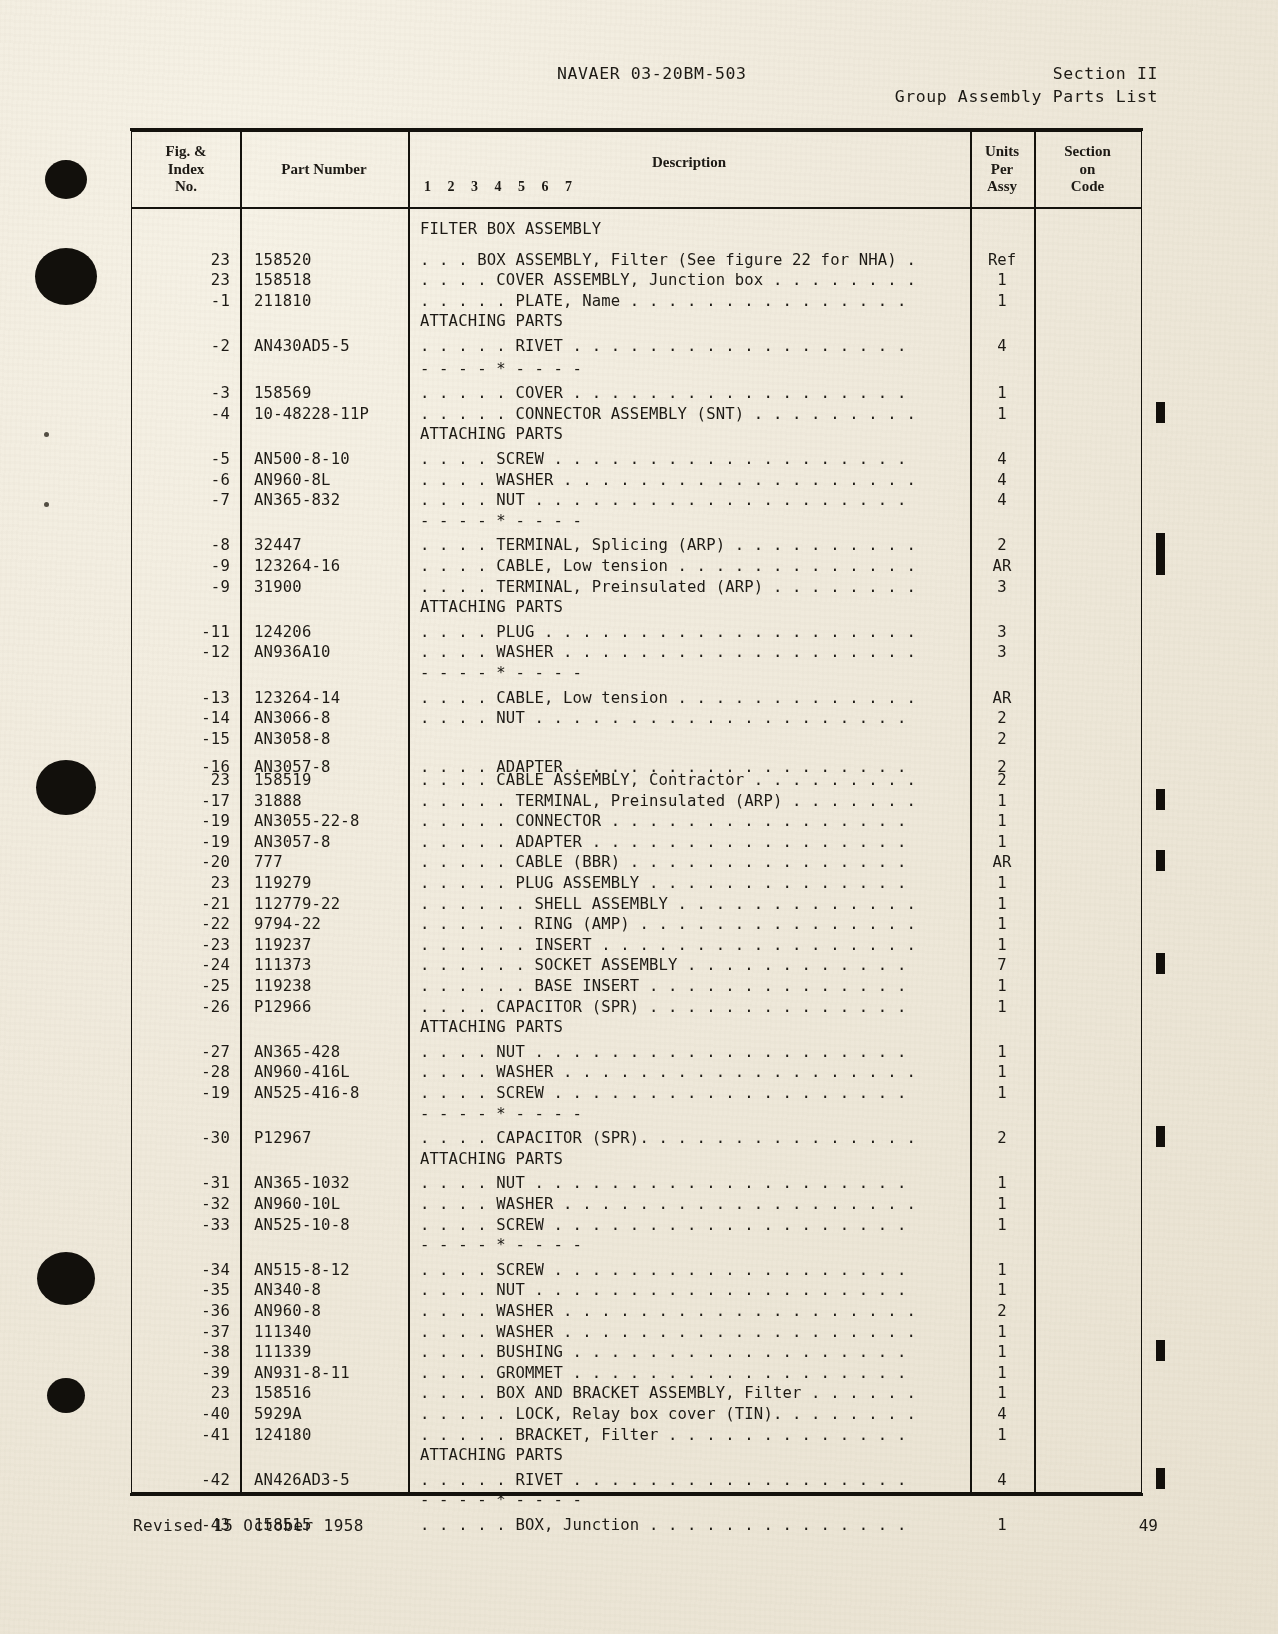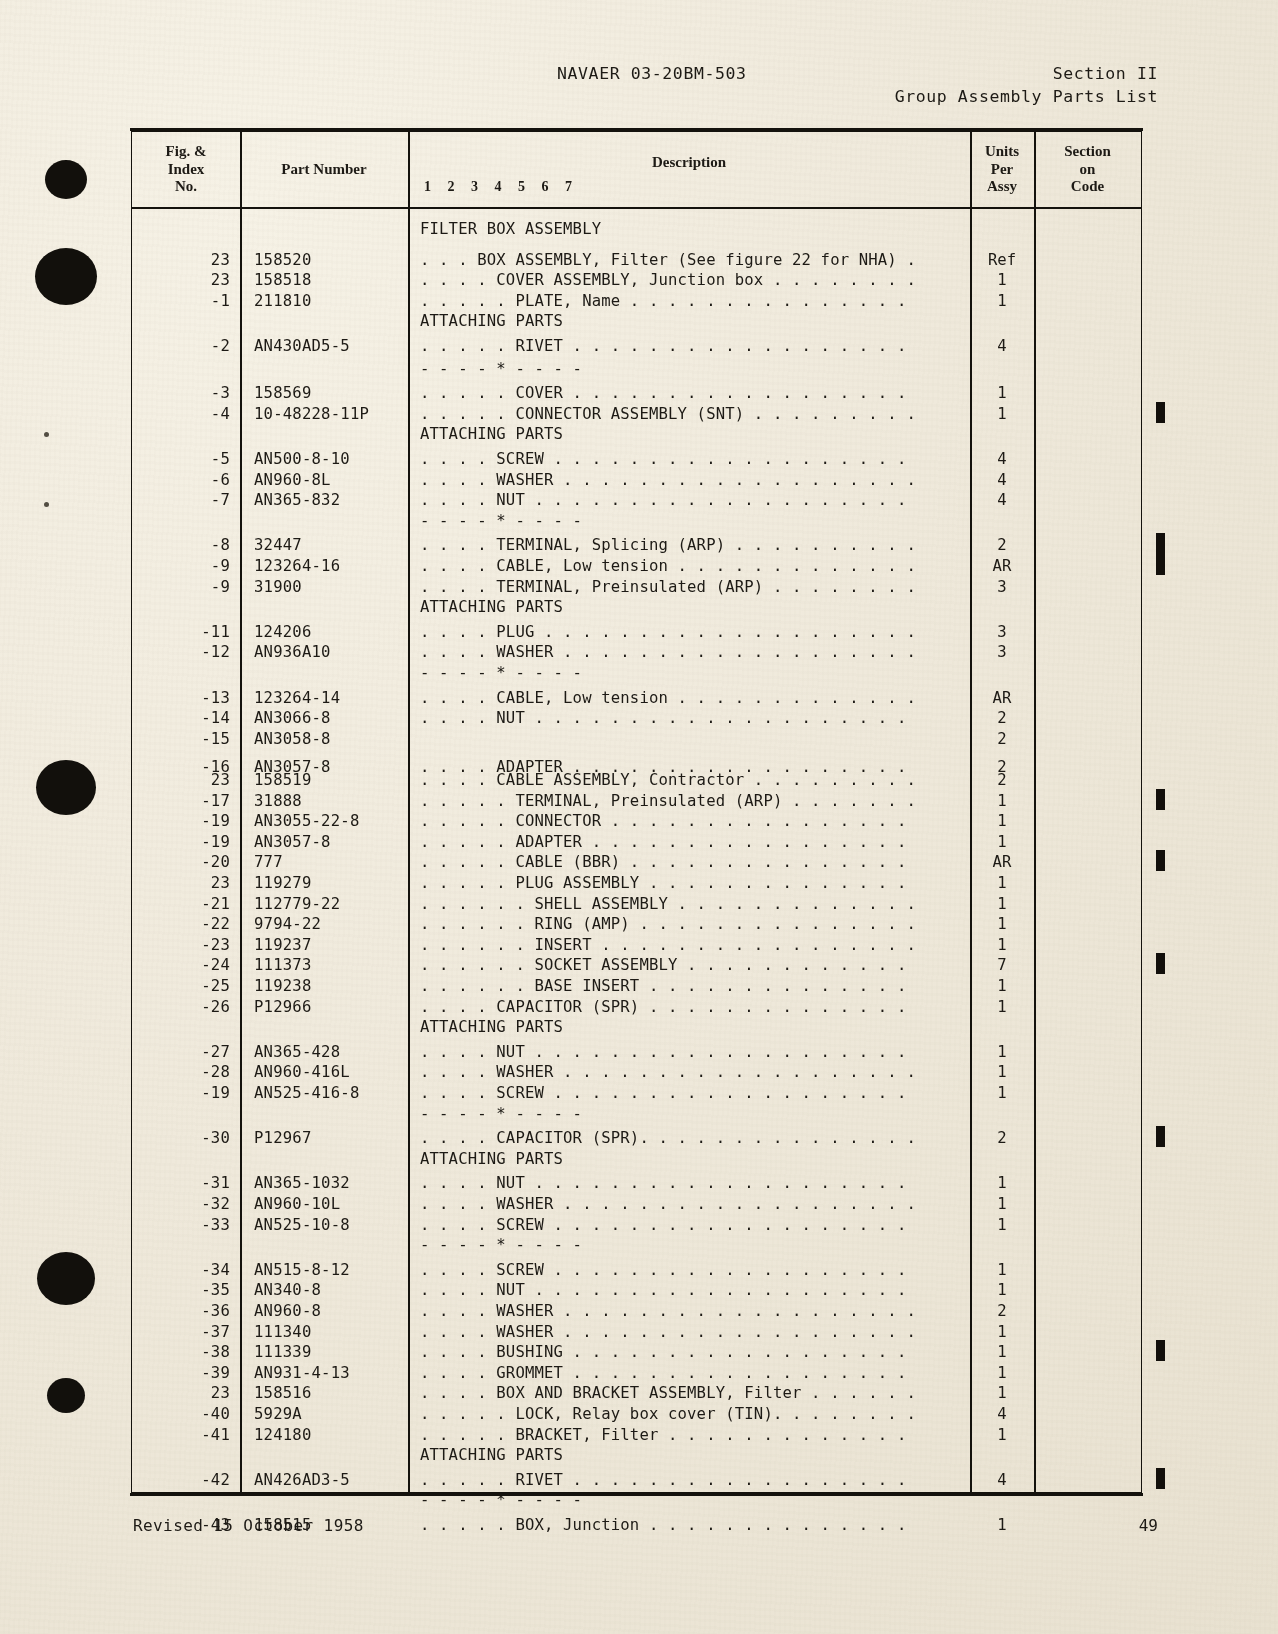--- a/index.html
+++ b/index.html
@@ -503,21 +503,21 @@
         </div>
         <div class="row" style="top: 1135.2px;">
           <span class="c-fig">-38</span>
           <span class="c-part">111339</span>
           <span class="c-desc">. . . . BUSHING . . . . . . . . . . . . . . . . . .</span>
           <span class="c-units">1</span>
           <span class="c-code"></span>
         </div>
         <div class="row" style="top: 1155.8px; text-decoration: underline;">
           <span class="c-fig">-39</span>
-          <span class="c-part">AN931-4-13</span>
+          <span class="c-part">AN931-8-11</span>
           <span class="c-desc">. . . . GROMMET . . . . . . . . . . . . . . . . . .</span>
           <span class="c-units">1</span>
           <span class="c-code"></span>
         </div>
         <div class="row" style="top: 1176.4px;">
           <span class="c-fig">23</span>
           <span class="c-part">158516</span>
           <span class="c-desc">. . . . BOX AND BRACKET ASSEMBLY, Filter . . . . . .</span>
           <span class="c-units">1</span>
           <span class="c-code"></span>

